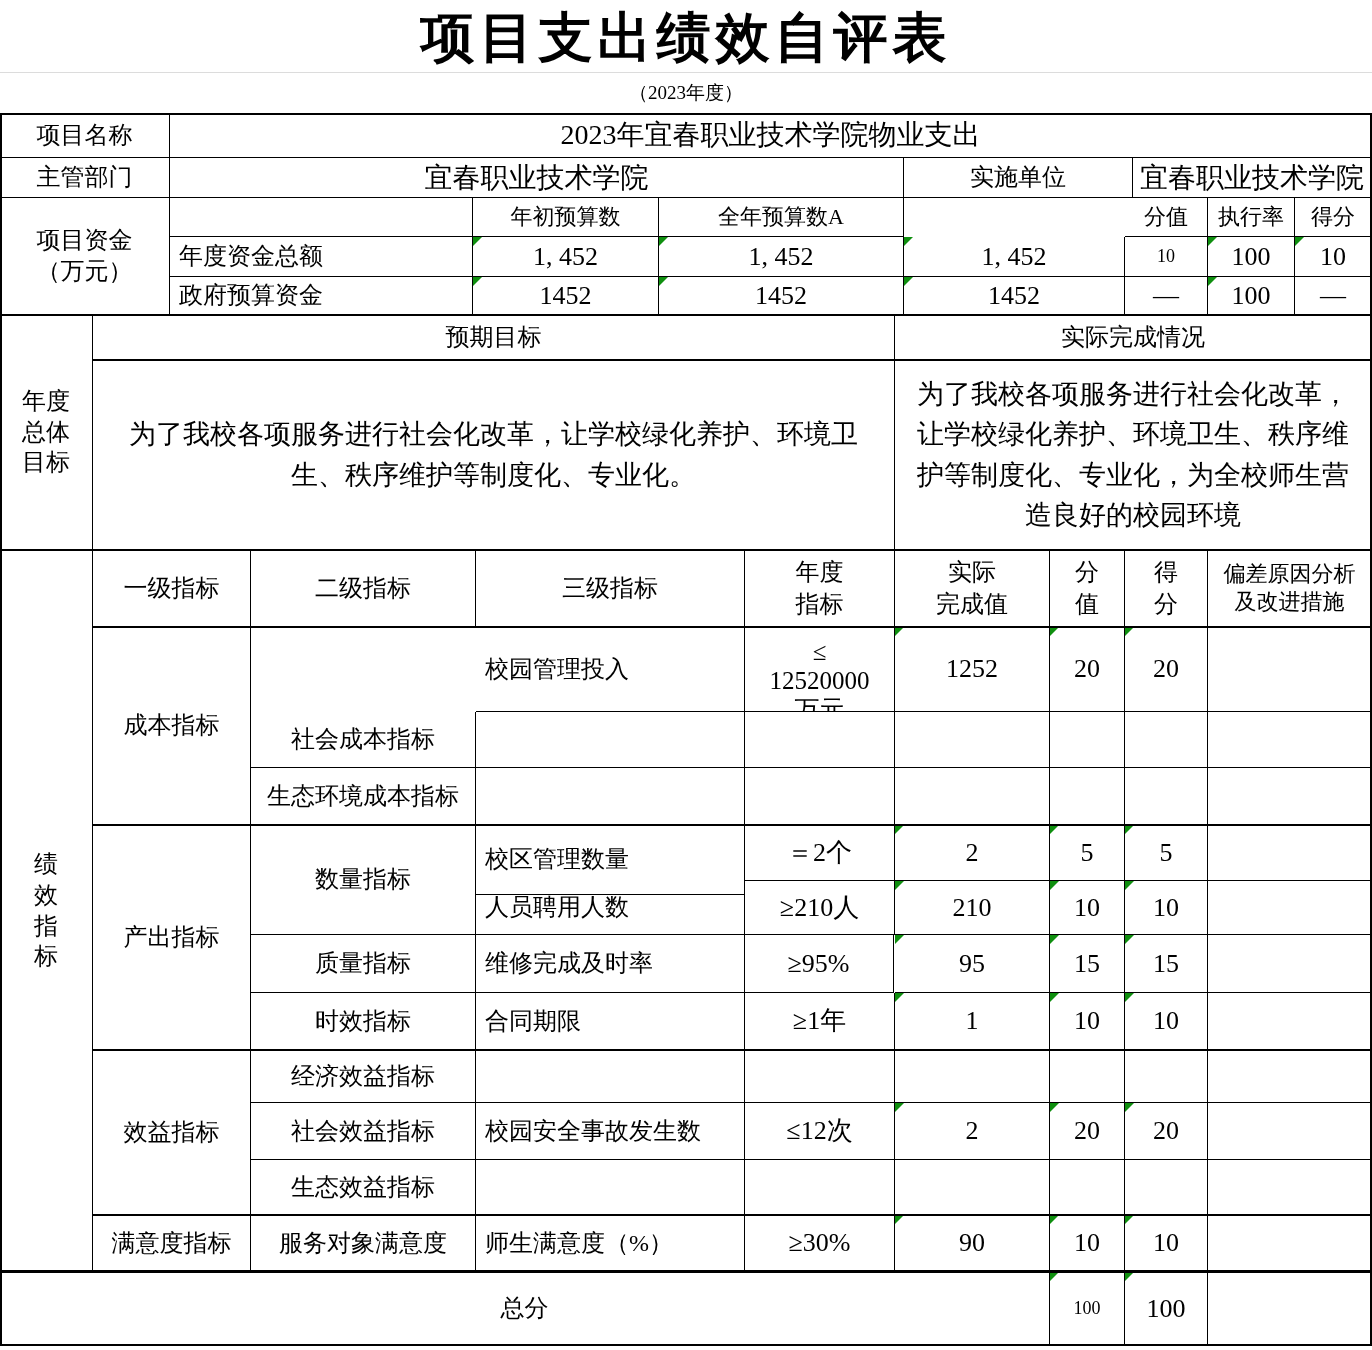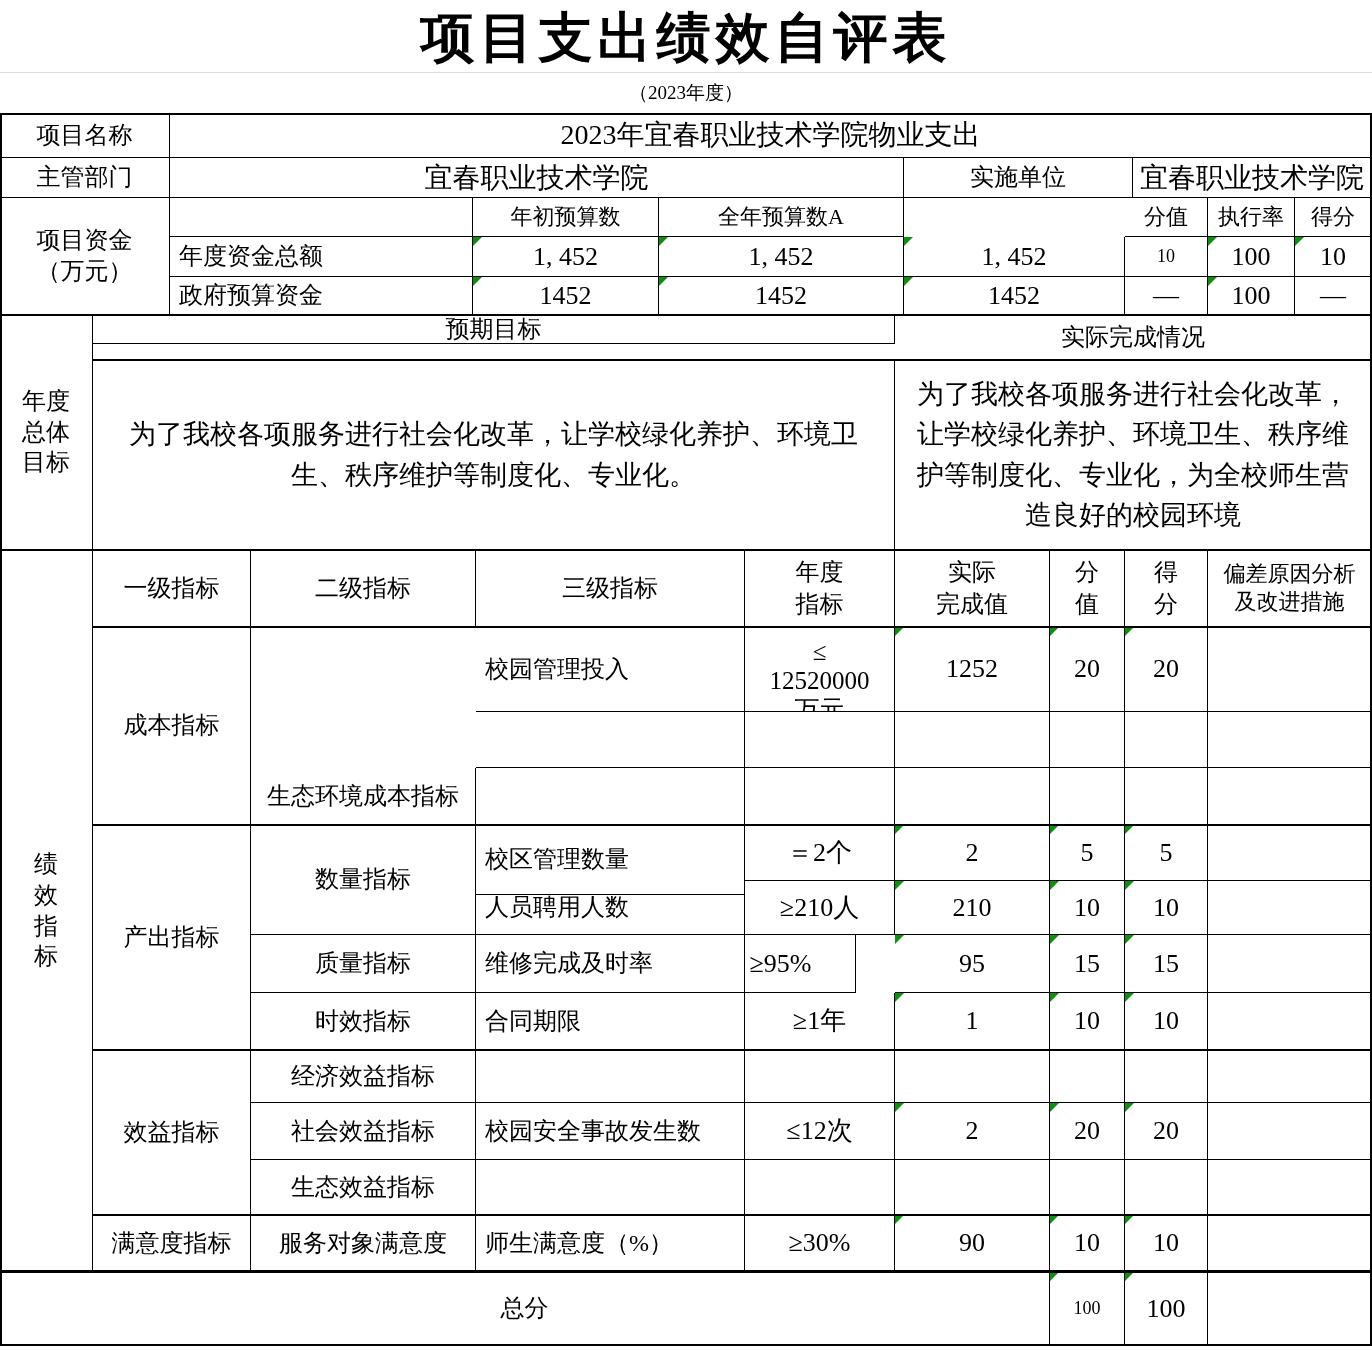--- a/index.html
+++ b/index.html
@@ -77,21 +77,21 @@
   <div class="c n" style="left:473px;top:277px;width:186px;height:38px"><i class="tri"></i><span>1452</span></div>
   <div class="c n" style="left:659px;top:277px;width:245px;height:38px"><i class="tri"></i><span>1452</span></div>
   <div class="c n" style="left:904px;top:277px;width:221px;height:38px"><i class="tri"></i><span>1452</span></div>
   <div class="c n" style="left:1125px;top:277px;width:83px;height:38px">—</div>
   <div class="c n" style="left:1208px;top:277px;width:87px;height:38px"><i class="tri"></i><span>100</span></div>
   <div class="c n" style="left:1295px;top:277px;width:77px;height:38px">—</div>
 
   <div class="c" style="left:0;top:315px;width:93px;height:235px">年度
 总体
 目标</div>
-  <div class="c" style="left:93px;top:315px;width:802px;height:29px">预期目标</div>
+  <div class="c" style="left:93px;top:315px;width:802px;height:45px">预期目标</div>
   <div class="c" style="left:895px;top:315px;width:477px;height:45px">实际完成情况</div>
   <div class="c f27" style="left:93px;top:360px;width:802px;height:190px">为了我校各项服务进行社会化改革，让学校绿化养护、环境卫
 生、秩序维护等制度化、专业化。</div>
   <div class="c f27" style="left:895px;top:360px;width:477px;height:190px">为了我校各项服务进行社会化改革，
 让学校绿化养护、环境卫生、秩序维
 护等制度化、专业化，为全校师生营
 造良好的校园环境</div>
 
   <div class="c" style="left:0;top:550px;width:93px;height:722px">绩
 效
@@ -119,20 +119,21 @@
 
   <div class="c l" style="left:476px;top:627px;width:269px;height:85px">校园管理投入</div>
   <div class="c annual-clip" style="left:745px;top:627px;width:150px;height:85px">≤
 12520000
 万元</div>
   <div class="c n" style="left:895px;top:627px;width:155px;height:85px"><i class="tri"></i><span>1252</span></div>
   <div class="c n" style="left:1050px;top:627px;width:75px;height:85px"><i class="tri"></i><span>20</span></div>
   <div class="c n" style="left:1125px;top:627px;width:83px;height:85px"><i class="tri"></i><span>20</span></div>
   <div class="c" style="left:1208px;top:627px;width:164px;height:85px"></div>
 
+  <div class="c" style="left:251px;top:712px;width:225px;height:56px">社会成本指标</div>
   <div class="c l" style="left:476px;top:712px;width:269px;height:56px"></div>
   <div class="c" style="left:745px;top:712px;width:150px;height:56px"></div>
   <div class="c" style="left:895px;top:712px;width:155px;height:56px"></div>
   <div class="c" style="left:1050px;top:712px;width:75px;height:56px"></div>
   <div class="c" style="left:1125px;top:712px;width:83px;height:56px"></div>
   <div class="c" style="left:1208px;top:712px;width:164px;height:56px"></div>
 
   <div class="c" style="left:251px;top:768px;width:225px;height:57px">生态环境成本指标</div>
   <div class="c l" style="left:476px;top:768px;width:269px;height:57px"></div>
   <div class="c" style="left:745px;top:768px;width:150px;height:57px"></div>
@@ -151,21 +152,21 @@
 
   <div class="c l" style="left:476px;top:881px;width:269px;height:54px">人员聘用人数</div>
   <div class="c n" style="left:745px;top:881px;width:150px;height:54px">≥210人</div>
   <div class="c n" style="left:895px;top:881px;width:155px;height:54px"><i class="tri"></i><span>210</span></div>
   <div class="c n" style="left:1050px;top:881px;width:75px;height:54px"><i class="tri"></i><span>10</span></div>
   <div class="c n" style="left:1125px;top:881px;width:83px;height:54px"><i class="tri"></i><span>10</span></div>
   <div class="c" style="left:1208px;top:881px;width:164px;height:54px"></div>
 
   <div class="c" style="left:251px;top:935px;width:225px;height:58px">质量指标</div>
   <div class="c l" style="left:476px;top:935px;width:269px;height:58px">维修完成及时率</div>
-  <div class="c n" style="left:706px;top:935px;width:150px;height:58px">≥95%</div>
+  <div class="c n" style="left:744px;top:935px;width:150px;height:58px">≥95%</div>
   <div class="c n" style="left:895px;top:935px;width:155px;height:58px"><i class="tri"></i><span>95</span></div>
   <div class="c n" style="left:1050px;top:935px;width:75px;height:58px"><i class="tri"></i><span>15</span></div>
   <div class="c n" style="left:1125px;top:935px;width:83px;height:58px"><i class="tri"></i><span>15</span></div>
   <div class="c" style="left:1208px;top:935px;width:164px;height:58px"></div>
 
   <div class="c" style="left:251px;top:993px;width:225px;height:57px">时效指标</div>
   <div class="c l" style="left:476px;top:993px;width:269px;height:57px">合同期限</div>
   <div class="c n" style="left:745px;top:993px;width:150px;height:57px">≥1年</div>
   <div class="c n" style="left:895px;top:993px;width:155px;height:57px"><i class="tri"></i><span>1</span></div>
   <div class="c n" style="left:1050px;top:993px;width:75px;height:57px"><i class="tri"></i><span>10</span></div>

